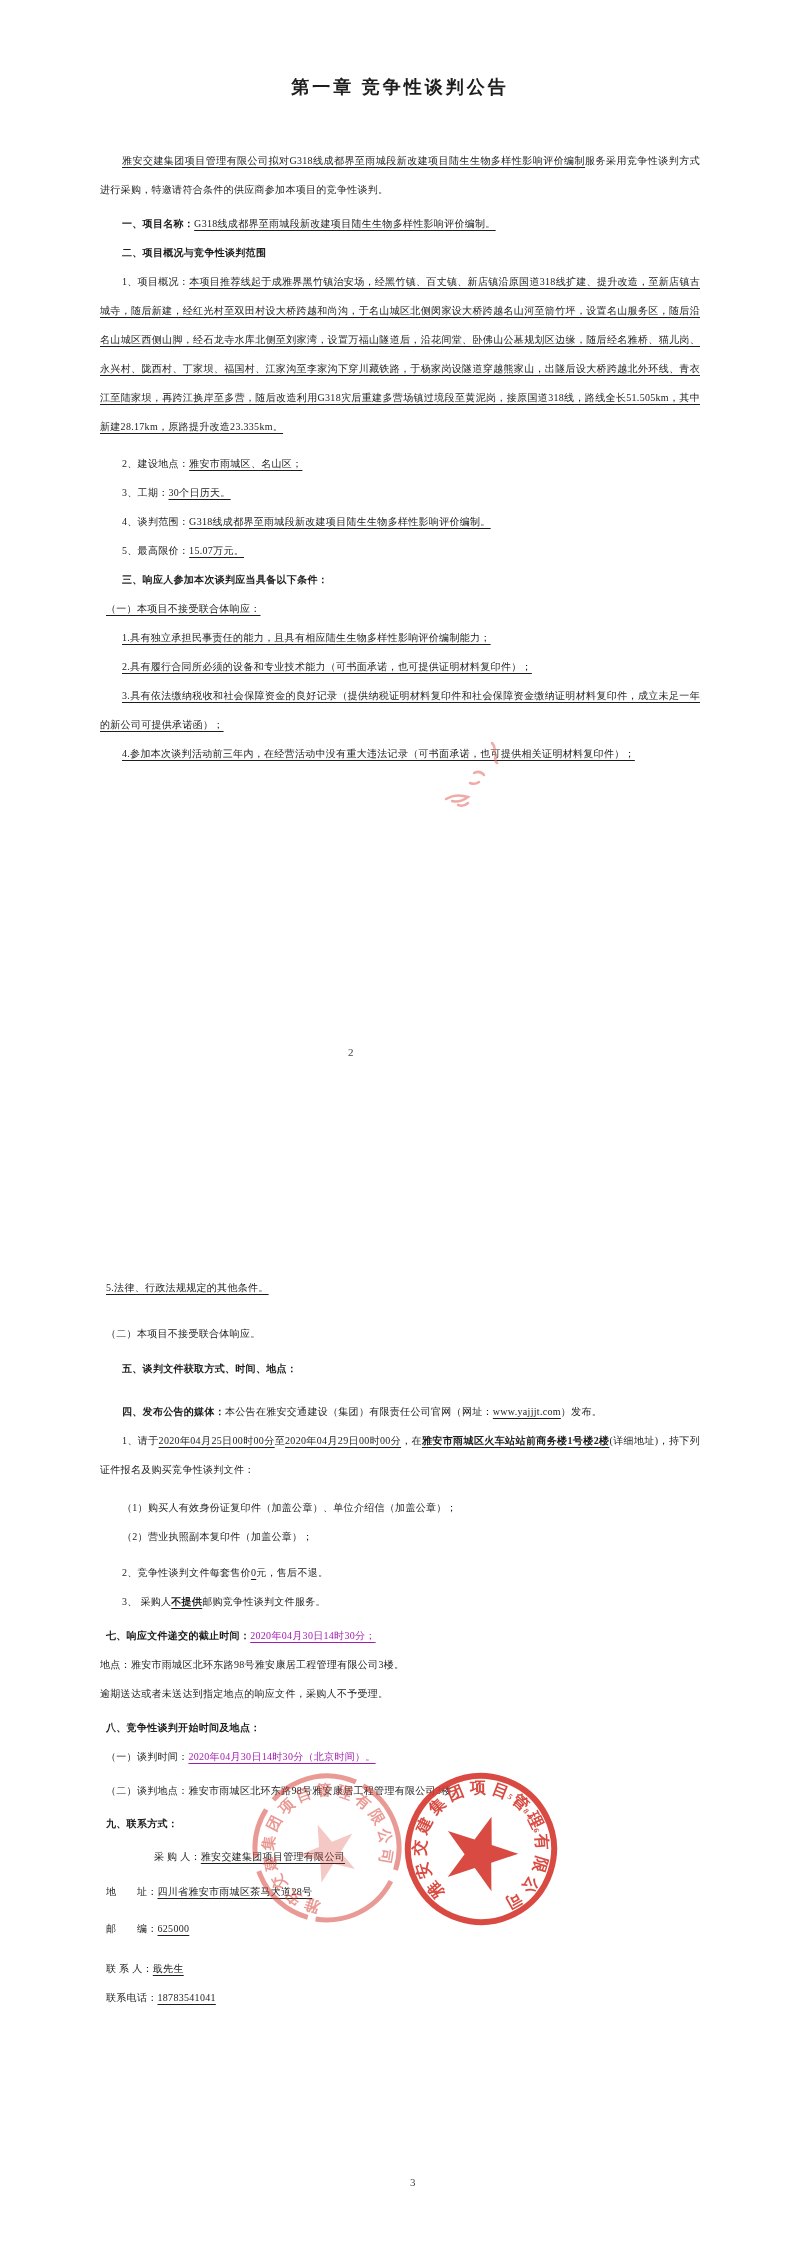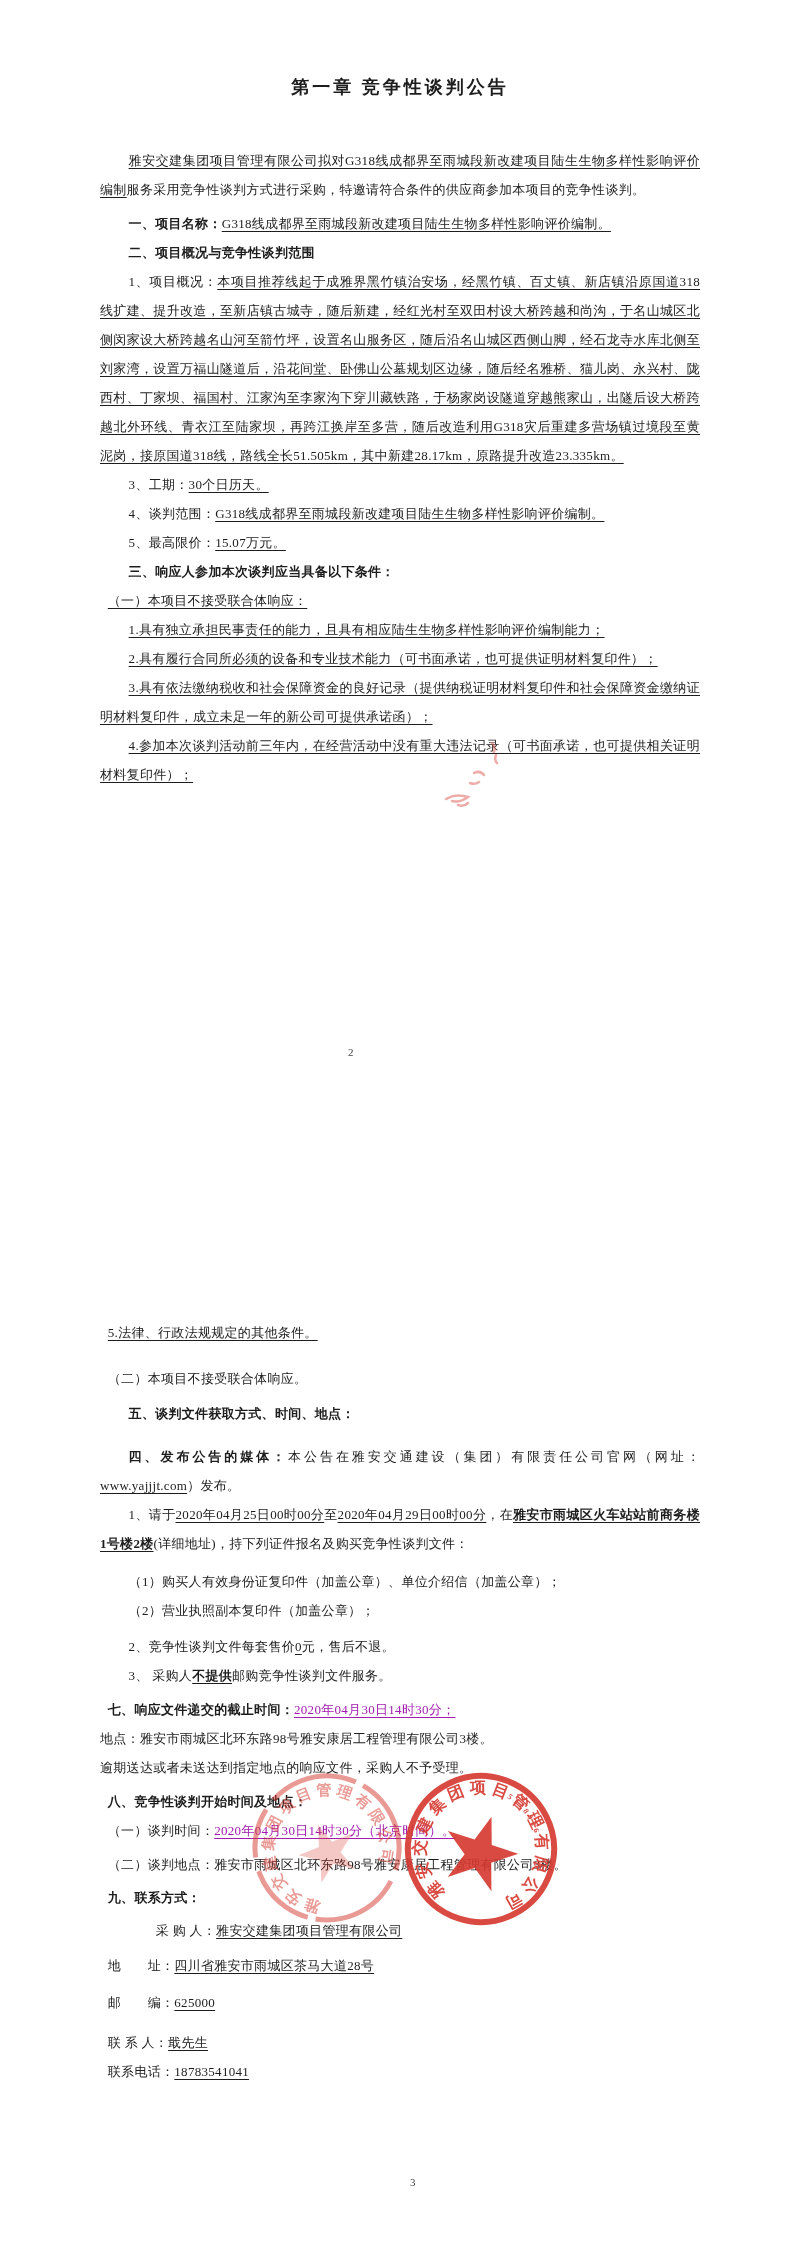--- a/index.html
+++ b/index.html
@@ -2,22 +2,22 @@
 <html><head>
 <meta charset="utf-8">
 <style>
   html,body{margin:0;padding:0;background:#ffffff;}
   #sheet{
     position:relative;width:800px;height:2261px;background:#ffffff;overflow:hidden;
     font-family:"Liberation Serif","DejaVu Serif",serif;color:#1d1d1d;
   }
   .content{position:absolute;left:100px;width:600px;}
   #page1{top:0;}
-  #page2{top:1313px;}
-  p{margin:0;font-size:13px;line-height:29px;text-align:justify;letter-spacing:.3px;}
+  #page2{top:1268px;}
+  p{margin:0;font-size:10px;line-height:29px;text-align:justify;letter-spacing:.3px;}
   .ind{text-indent:2.2em;}
   .ind1{text-indent:.6em;}
   .b{font-weight:bold;}
   .u{text-decoration:underline;text-underline-offset:3px;text-decoration-thickness:1px;}
   .red{color:#a21caf;}
   .title{font-size:18px;font-weight:bold;text-align:center;letter-spacing:3px;margin-top:74px;line-height:26px;}
   .pagenum{position:absolute;font-size:11px;color:#444;}
   #pn2{top:1046px;left:348px;}
   #pn3{top:2176px;left:410px;}
   .stampsvg{position:absolute;pointer-events:none;}
@@ -33,20 +33,21 @@
 
     <p class="ind" style="margin-top:46px;"><span class="u">雅安交建集团项目管理有限公司拟对G318线成都界至雨城段新改建项目陆生生物多样性影响评价编制</span><span>服务采用竞争性谈判方式进行采购，特邀请符合条件的供应商参加本项目的竞争性谈判。</span></p>
 
     <p class="ind gap-s"><span class="b">一、项目名称：</span><span class="u">G318线成都界至雨城段新改建项目陆生生物多样性影响评价编制。</span></p>
 
     <p class="ind b">二、项目概况与竞争性谈判范围</p>
 
     <p class="ind"><span>1、项目概况：</span><span class="u">本项目推荐线起于成雅界黑竹镇治安场，经黑竹镇、百丈镇、新店镇沿原国道318线扩建、提升改造，至新店镇古城寺，随后新建，经红光村至双田村设大桥跨越和尚沟，于名山城区北侧闵家设大桥跨越名山河至箭竹坪，设置名山服务区，随后沿名山城区西侧山脚，经石龙寺水库北侧至刘家湾，设置万福山隧道后，沿花间堂、卧佛山公墓规划区边缘，随后经名雅桥、猫儿岗、永兴村、陇西村、丁家坝、福国村、江家沟至李家沟下穿川藏铁路，于杨家岗设隧道穿越熊家山，出隧后设大桥跨越北外环线、青衣江至陆家坝，再跨江换岸至多营，随后改造利用G318灾后重建多营场镇过境段至黄泥岗，接原国道318线，路线全长51.505km，其中新建28.17km，原路提升改造23.335km。</span></p>
 
 
+    <p class="ind" style="margin-top:8px;"><span>2、建设地点：</span><span class="u">雅安市雨城区、名山区；</span></p>
 
     <p class="ind"><span>3、工期：</span><span class="u">30个日历天。</span></p>
 
     <p class="ind"><span>4、谈判范围：</span><span class="u">G318线成都界至雨城段新改建项目陆生生物多样性影响评价编制。</span></p>
 
     <p class="ind"><span>5、最高限价：</span><span class="u">15.07万元。</span></p>
 
     <p class="ind b">三、响应人参加本次谈判应当具备以下条件：</p>
 
     <p class="ind1"><span class="u">（一）本项目不接受联合体响应：</span></p>

